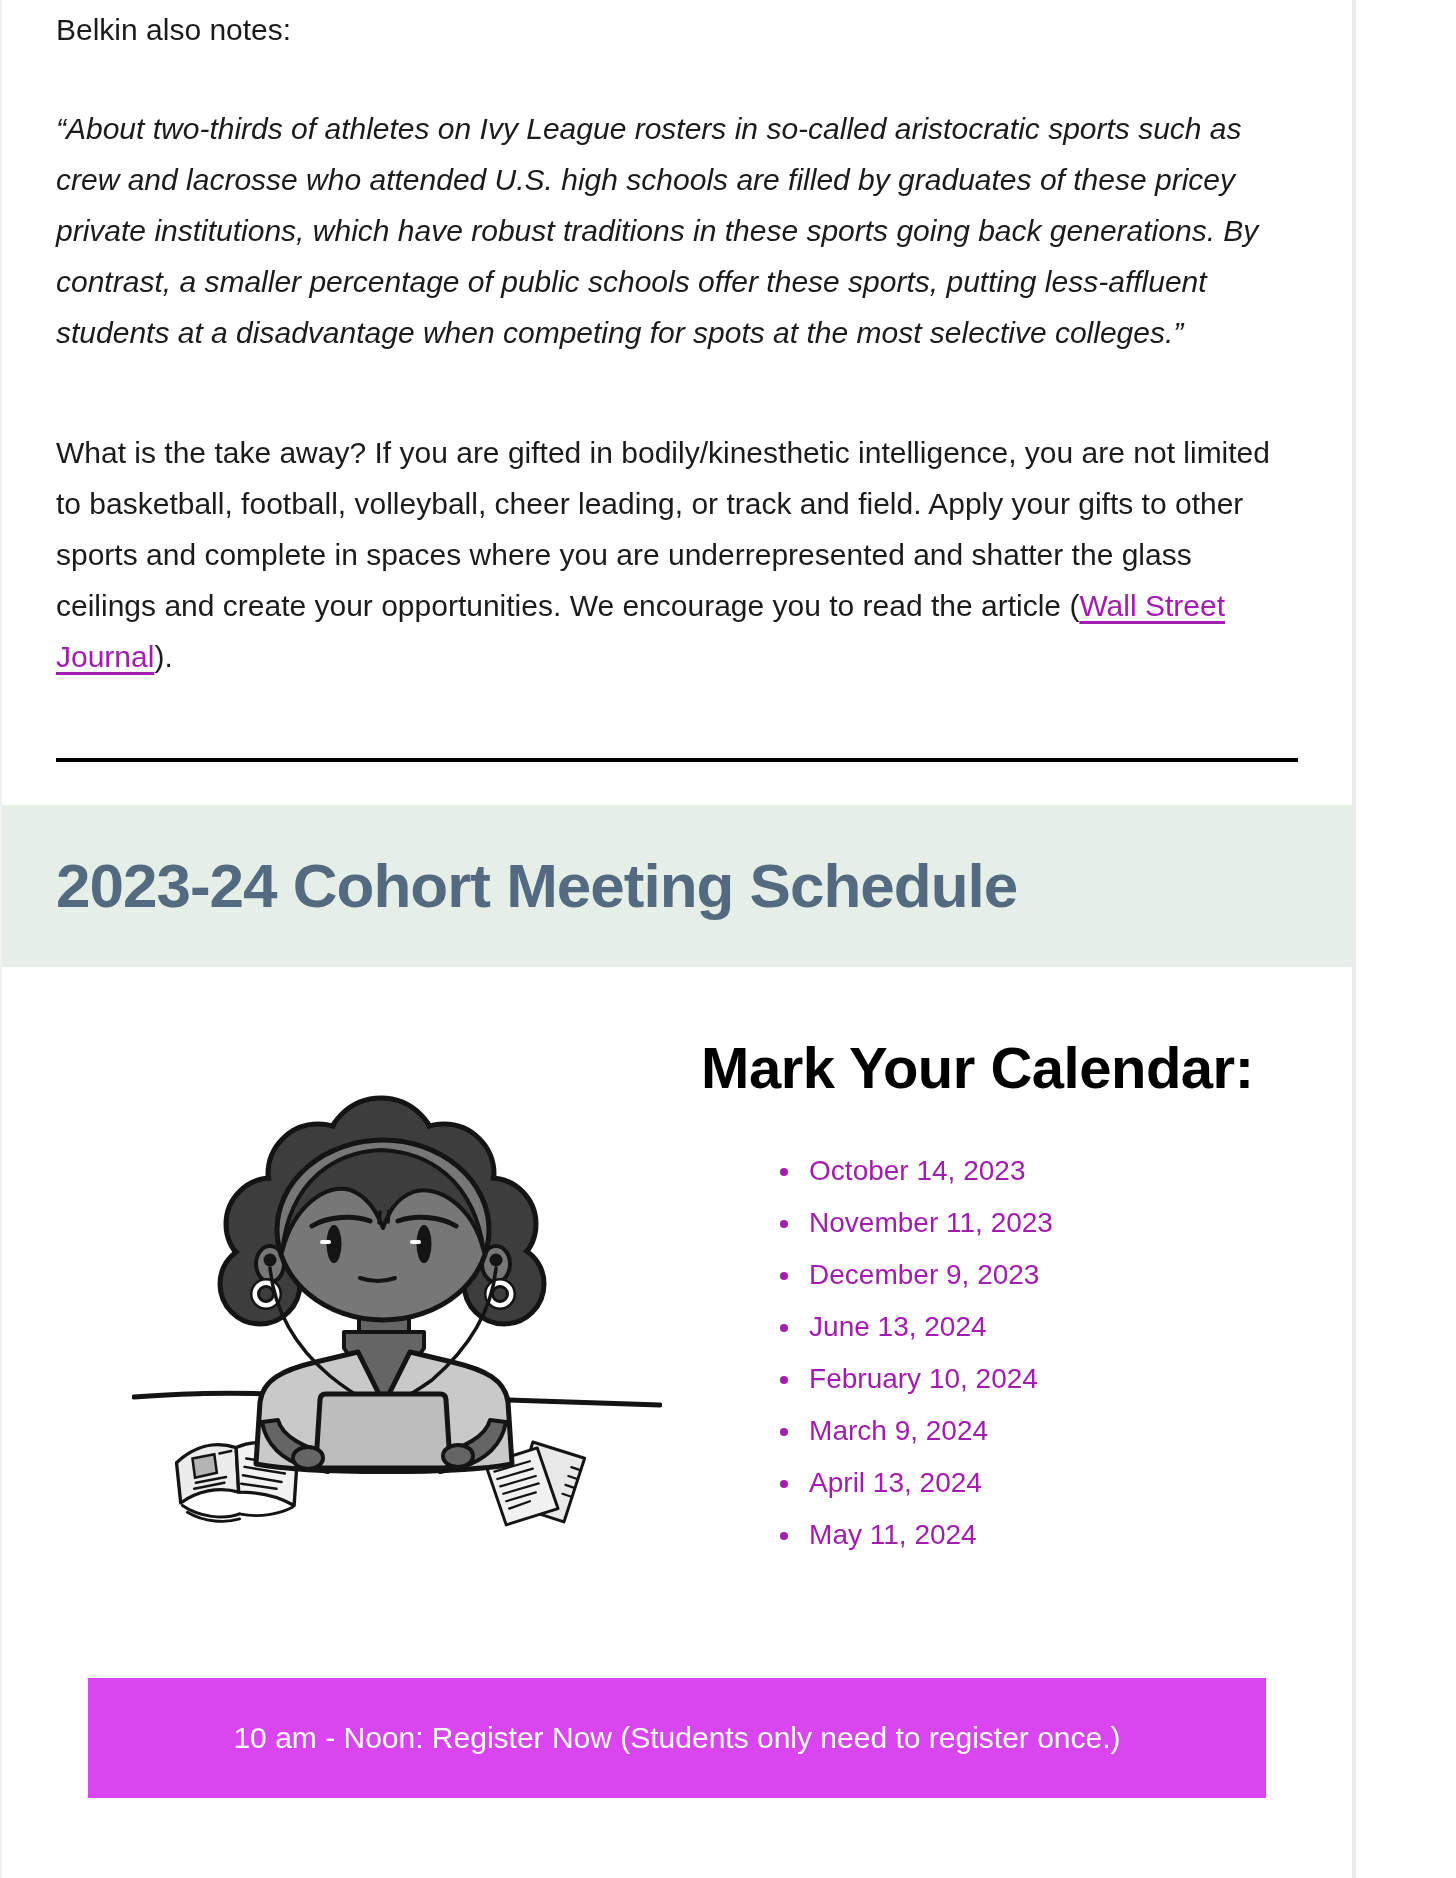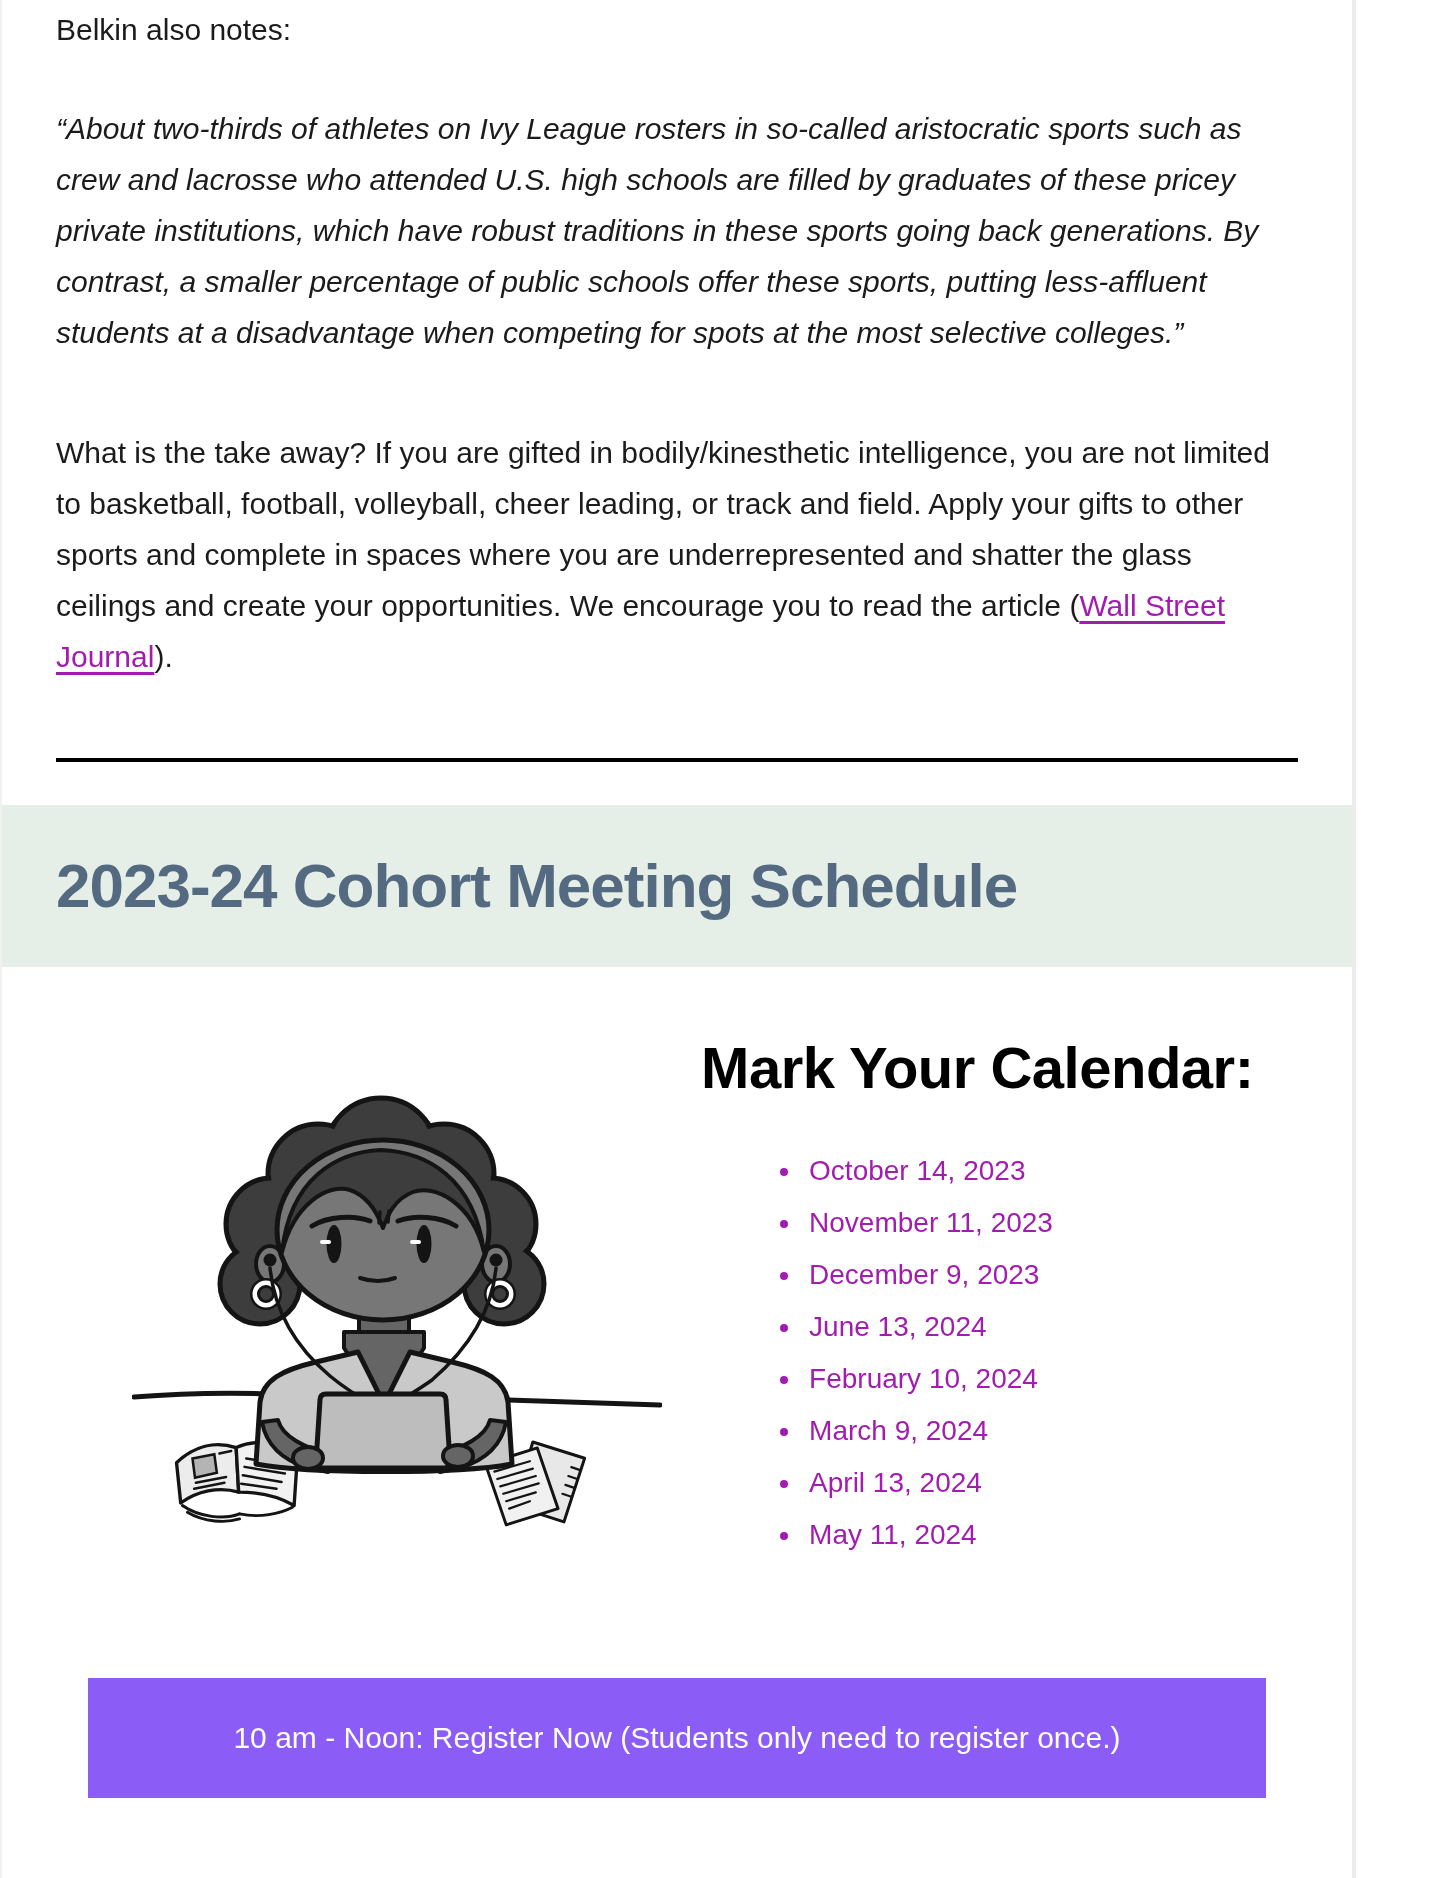--- a/index.html
+++ b/index.html
@@ -85,21 +85,21 @@
   ul.dates li {
     font-size: 28px;
     line-height: 52px;
     color: #a21caf;
     padding-left: 6px;
   }
   .register-bar {
     width: 1178px;
     height: 120px;
     margin: 117px auto 0 auto;
-    background: #8b5cf6;
+    background: #d946ef;
     display: flex;
     align-items: center;
     justify-content: center;
     cursor: pointer;
   }
   .register-bar span {
     color: #ffffff;
     font-size: 30px;
     line-height: 36px;
     text-align: center;

